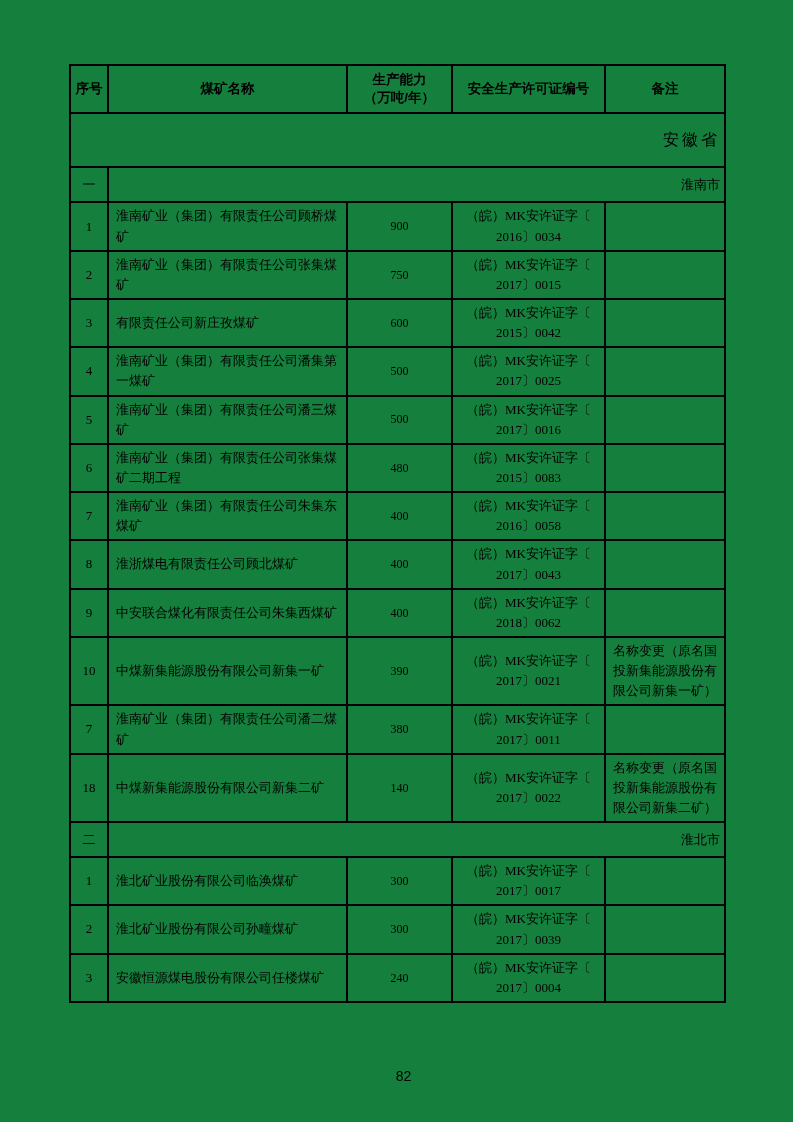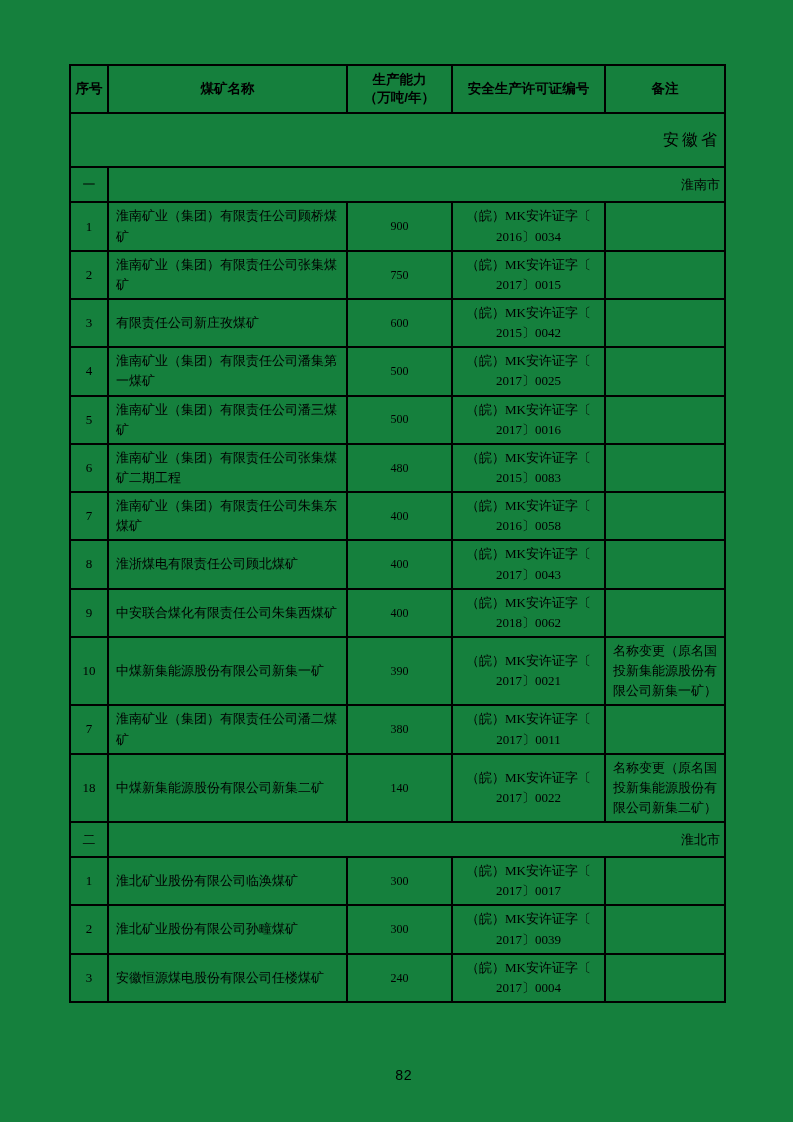--- a/index.html
+++ b/index.html
@@ -62,21 +62,21 @@
   }
   td.capacity-cell { font-size: 12px; }
   td.license-cell { white-space: pre-line; padding-left: 2px; padding-right: 2px; }
   td.remark-cell { padding-left: 3px; padding-right: 3px; }
   .page-number {
     position: absolute;
     left: 14px; right: 0;
     top: 1068px;
     text-align: center;
     font-size: 14px;
-    font-family: Liberation Mono, monospace;
+    font-family: Liberation Sans, sans-serif;
   }
 </style>
 </head>
 <body>
 
 <div class="page">
 
   <table class="mine-table">
     <colgroup>
       <col style="width:38px">

